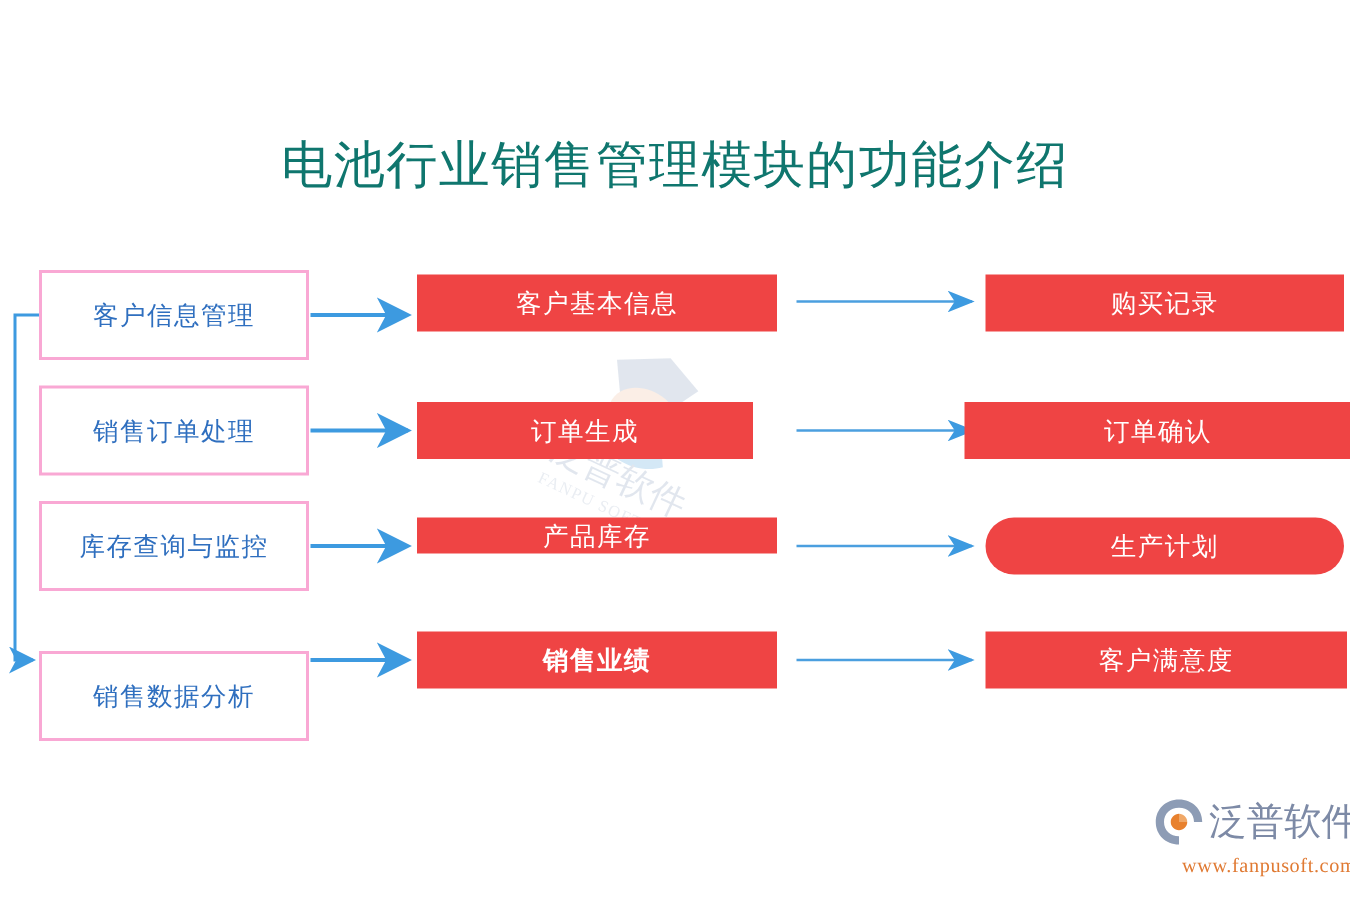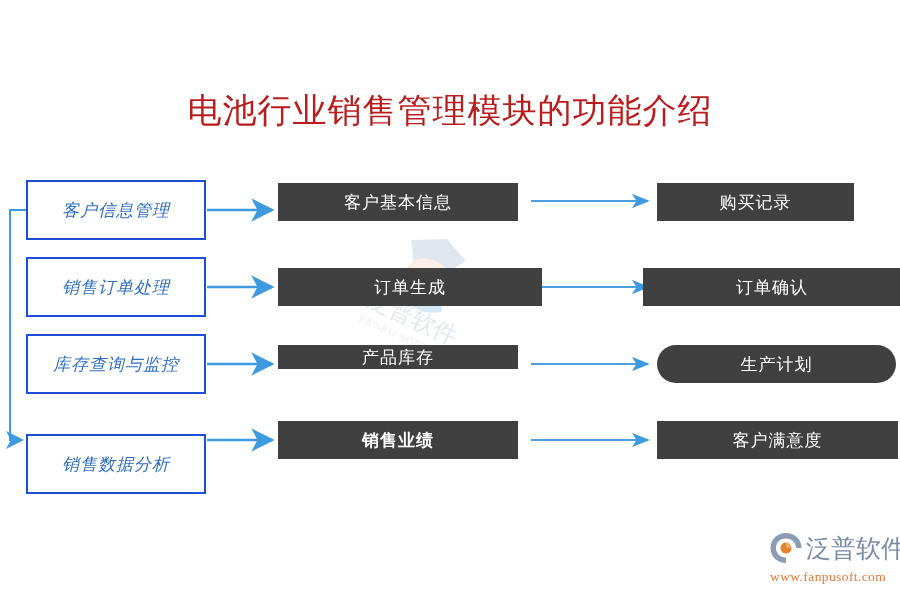--- a/index.html
+++ b/index.html
@@ -22,21 +22,21 @@
 
   
   .page-title {
     position: absolute;
     left: 0;
     top: 88px;
     width: 900px;
     text-align: center;
     font-size: 34px;
     line-height: 44px;
-    color: #b91c1c;
+    color: #0f766e;
     letter-spacing: 1px;
     font-weight: 400;
     white-space: nowrap;
   }
 
   
   .watermark {
     position: absolute;
     left: 352px;
     top: 226px;
@@ -53,28 +53,27 @@
     position: absolute;
     box-sizing: border-box;
     display: flex;
     align-items: center;
     justify-content: center;
     text-align: center;
     white-space: nowrap;
   }
   .node-outline {
     background: #ffffff;
-    border: 2px solid #1d4ed8;
+    border: 2px solid #f9a8d4;
     color: #2f6fbf;
     font-size: 17px;
     letter-spacing: 1px;
-    font-style: italic;
   }
   .node-filled {
-    background: #404040;
+    background: #ef4444;
     border: none;
     color: #ffffff;
     font-size: 17px;
     letter-spacing: 1px;
   }
 
   
   .connectors {
     position: absolute;
     left: 0;
@@ -110,21 +109,21 @@
     margin-left: 2px;
     white-space: nowrap;
   }
   .brand-url {
     font-family: "Liberation Serif", "DejaVu Serif", serif;
     font-size: 13.5px;
     line-height: 16px;
     color: #e07a33;
     letter-spacing: 0.4px;
     margin-top: 1px;
-    margin-left: 2px;
+    margin-left: 20px;
     white-space: nowrap;
   }
 </style>
 </head>
 <body>
 
 <div id="canvas">
 
   <div class="watermark">
     <svg viewBox="0 0 170 140" width="170" height="140" xmlns="http://www.w3.org/2000/svg">
@@ -186,27 +185,27 @@
   <div class="node node-outline" style="left:26px; top:180px; width:180px; height:60px;">客户信息管理</div>
 
   <div class="node node-outline" style="left:26px; top:334px; width:180px; height:60px;">库存查询与监控</div>
 
   <div class="node node-outline" style="left:26px; top:257px; width:180px; height:60px;">销售订单处理</div>
 
   <div class="node node-outline" style="left:26px; top:410px; width:180px; height:60px;margin-top:24px;">销售数据分析</div>
 
   <div class="node node-filled" style="left:278px; top:183px; width:240px; height:38px;">客户基本信息</div>
 
-  <div class="node node-filled" style="left:278px; top:268px; width:264px; height:38px;">订单生成</div>
+  <div class="node node-filled" style="left:278px; top:268px; width:224px; height:38px;">订单生成</div>
 
   <div class="node node-filled" style="left:278px; top:345px; width:240px; height:24px;">产品库存</div>
 
   <div class="node node-filled" style="left:278px; top:421px; width:240px; height:38px;font-weight:bold;">销售业绩</div>
 
-  <div class="node node-filled" style="left:657px; top:183px; width:197px; height:38px;">购买记录</div>
+  <div class="node node-filled" style="left:657px; top:183px; width:239px; height:38px;">购买记录</div>
 
   <div class="node node-filled" style="left:643px; top:268px; width:258px; height:38px;">订单确认</div>
 
   <div class="node node-filled" style="left:657px; top:345px; width:239px; height:38px;border-radius:19px;">生产计划</div>
 
   <div class="node node-filled" style="left:657px; top:421px; width:241px; height:38px;">客户满意度</div>
 
   <div class="brand">
     <div class="brand-row">
       <span class="brand-mark">

